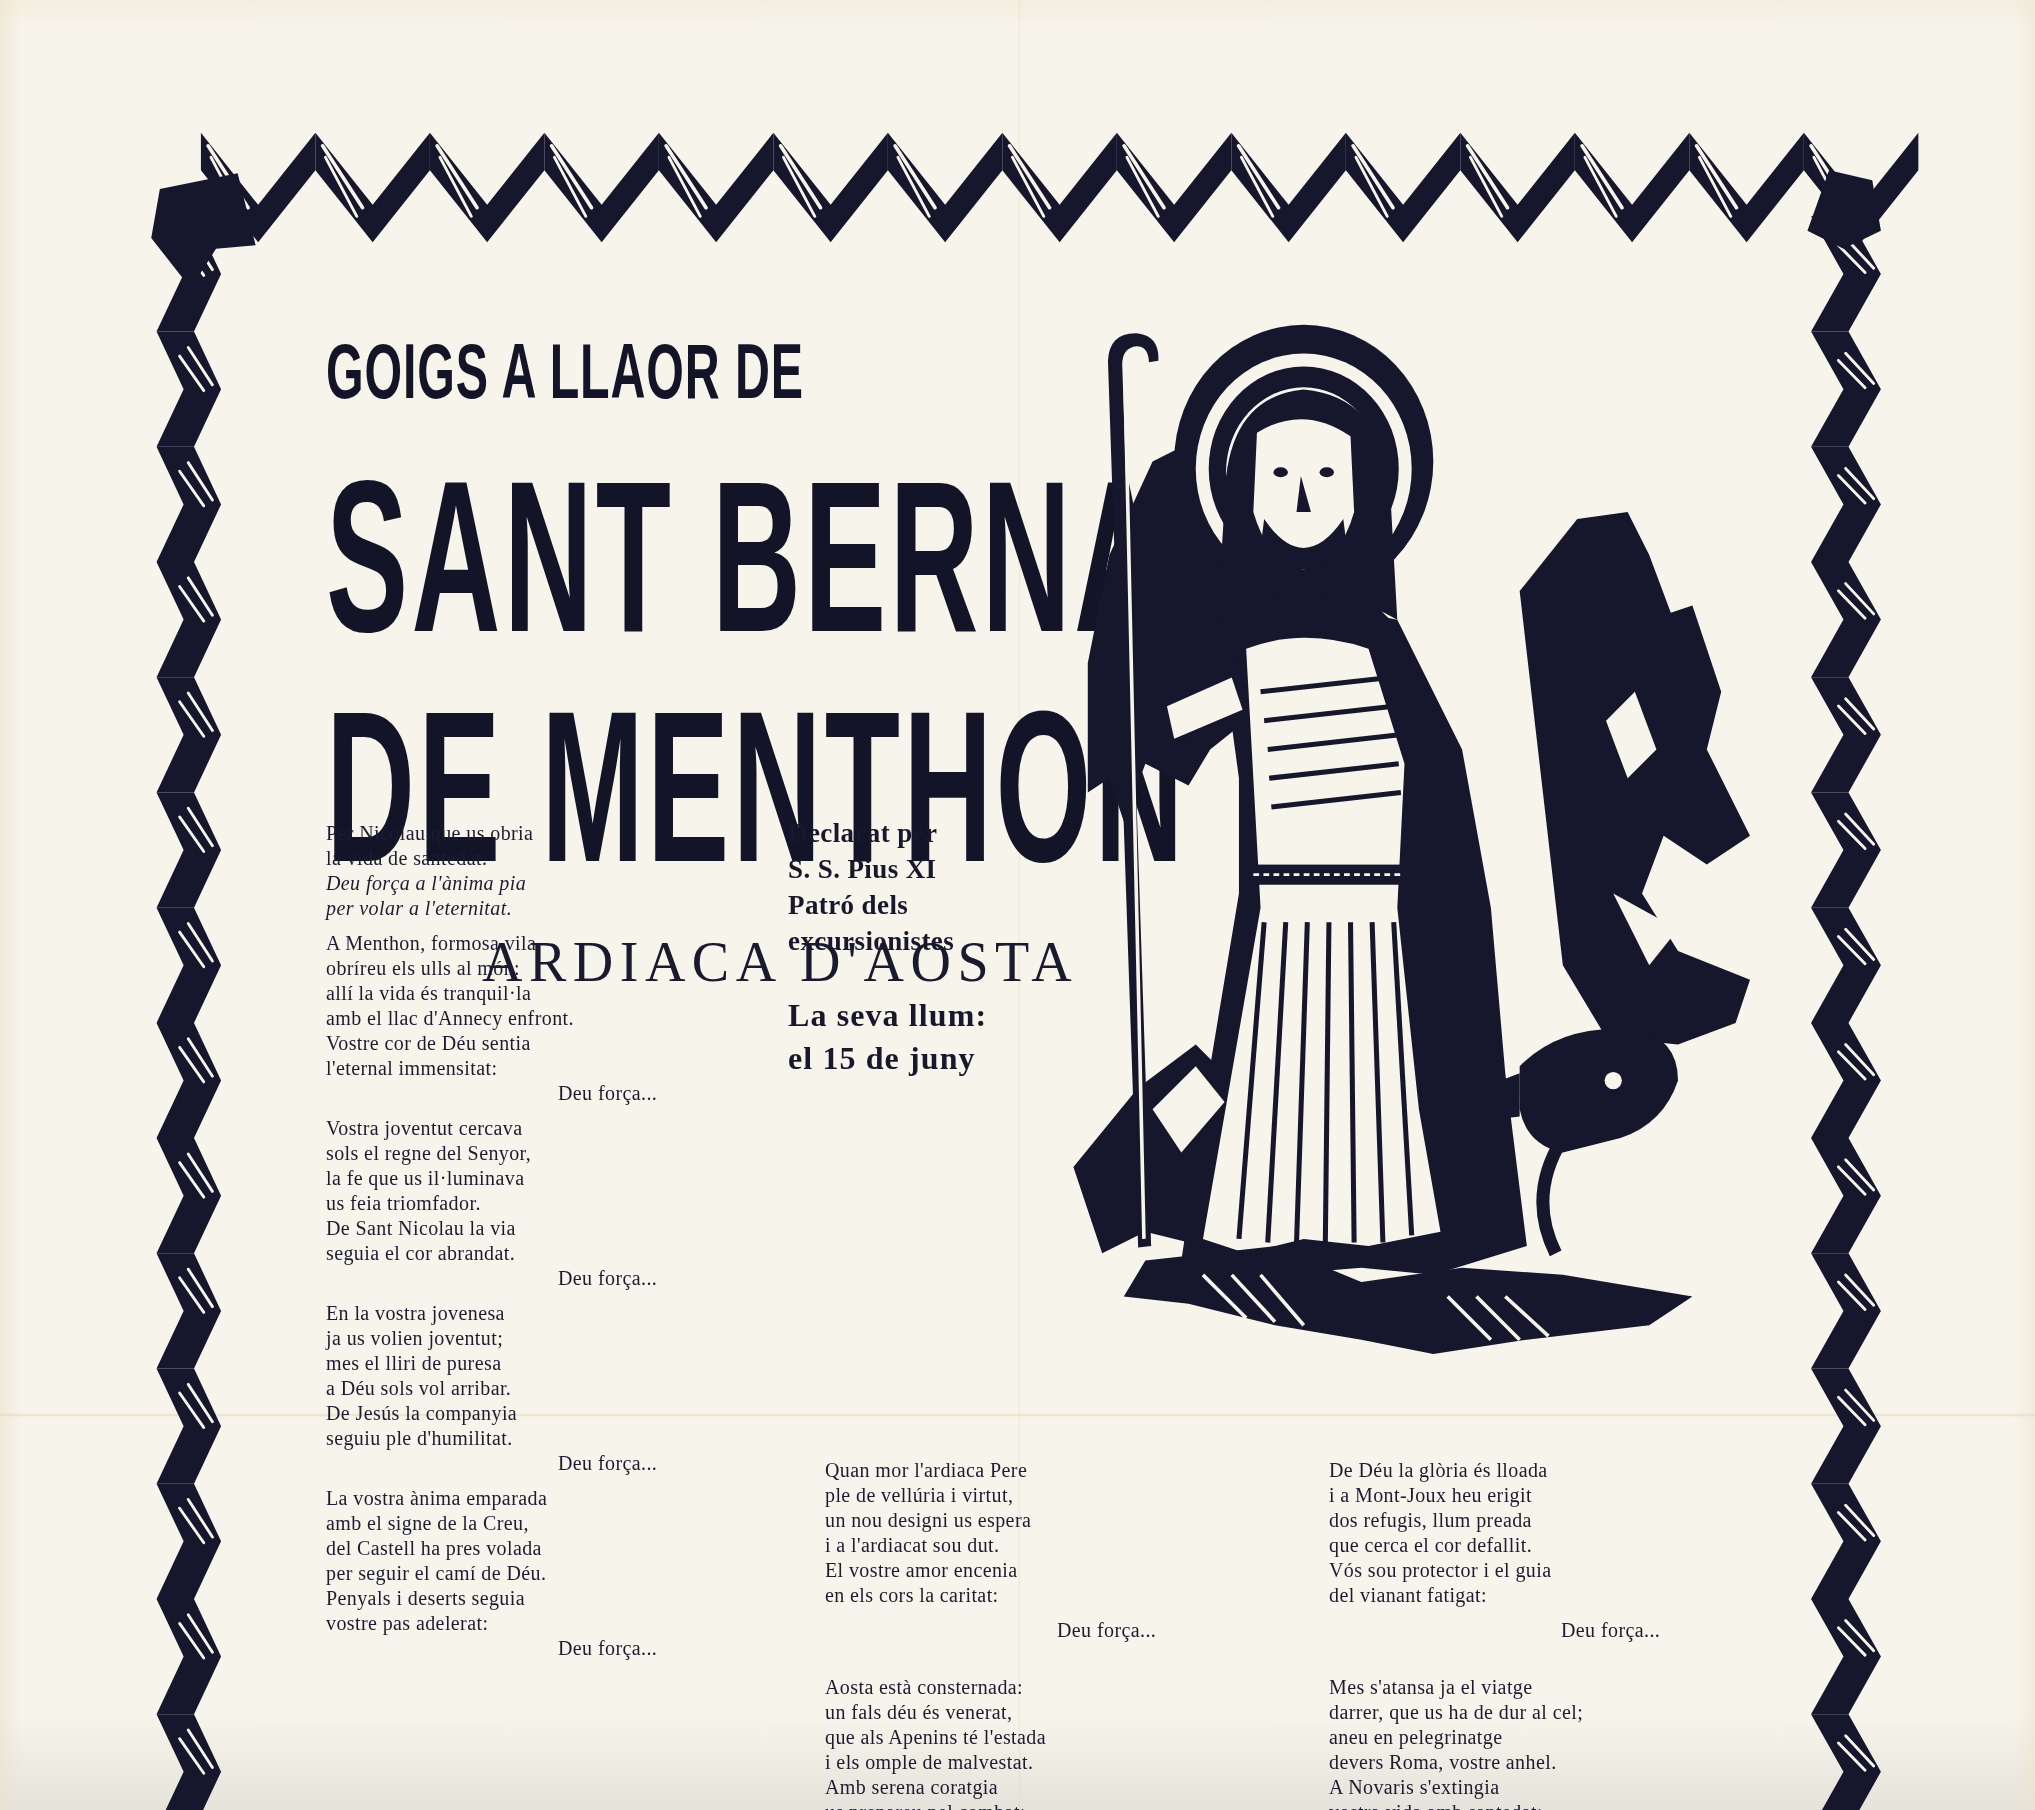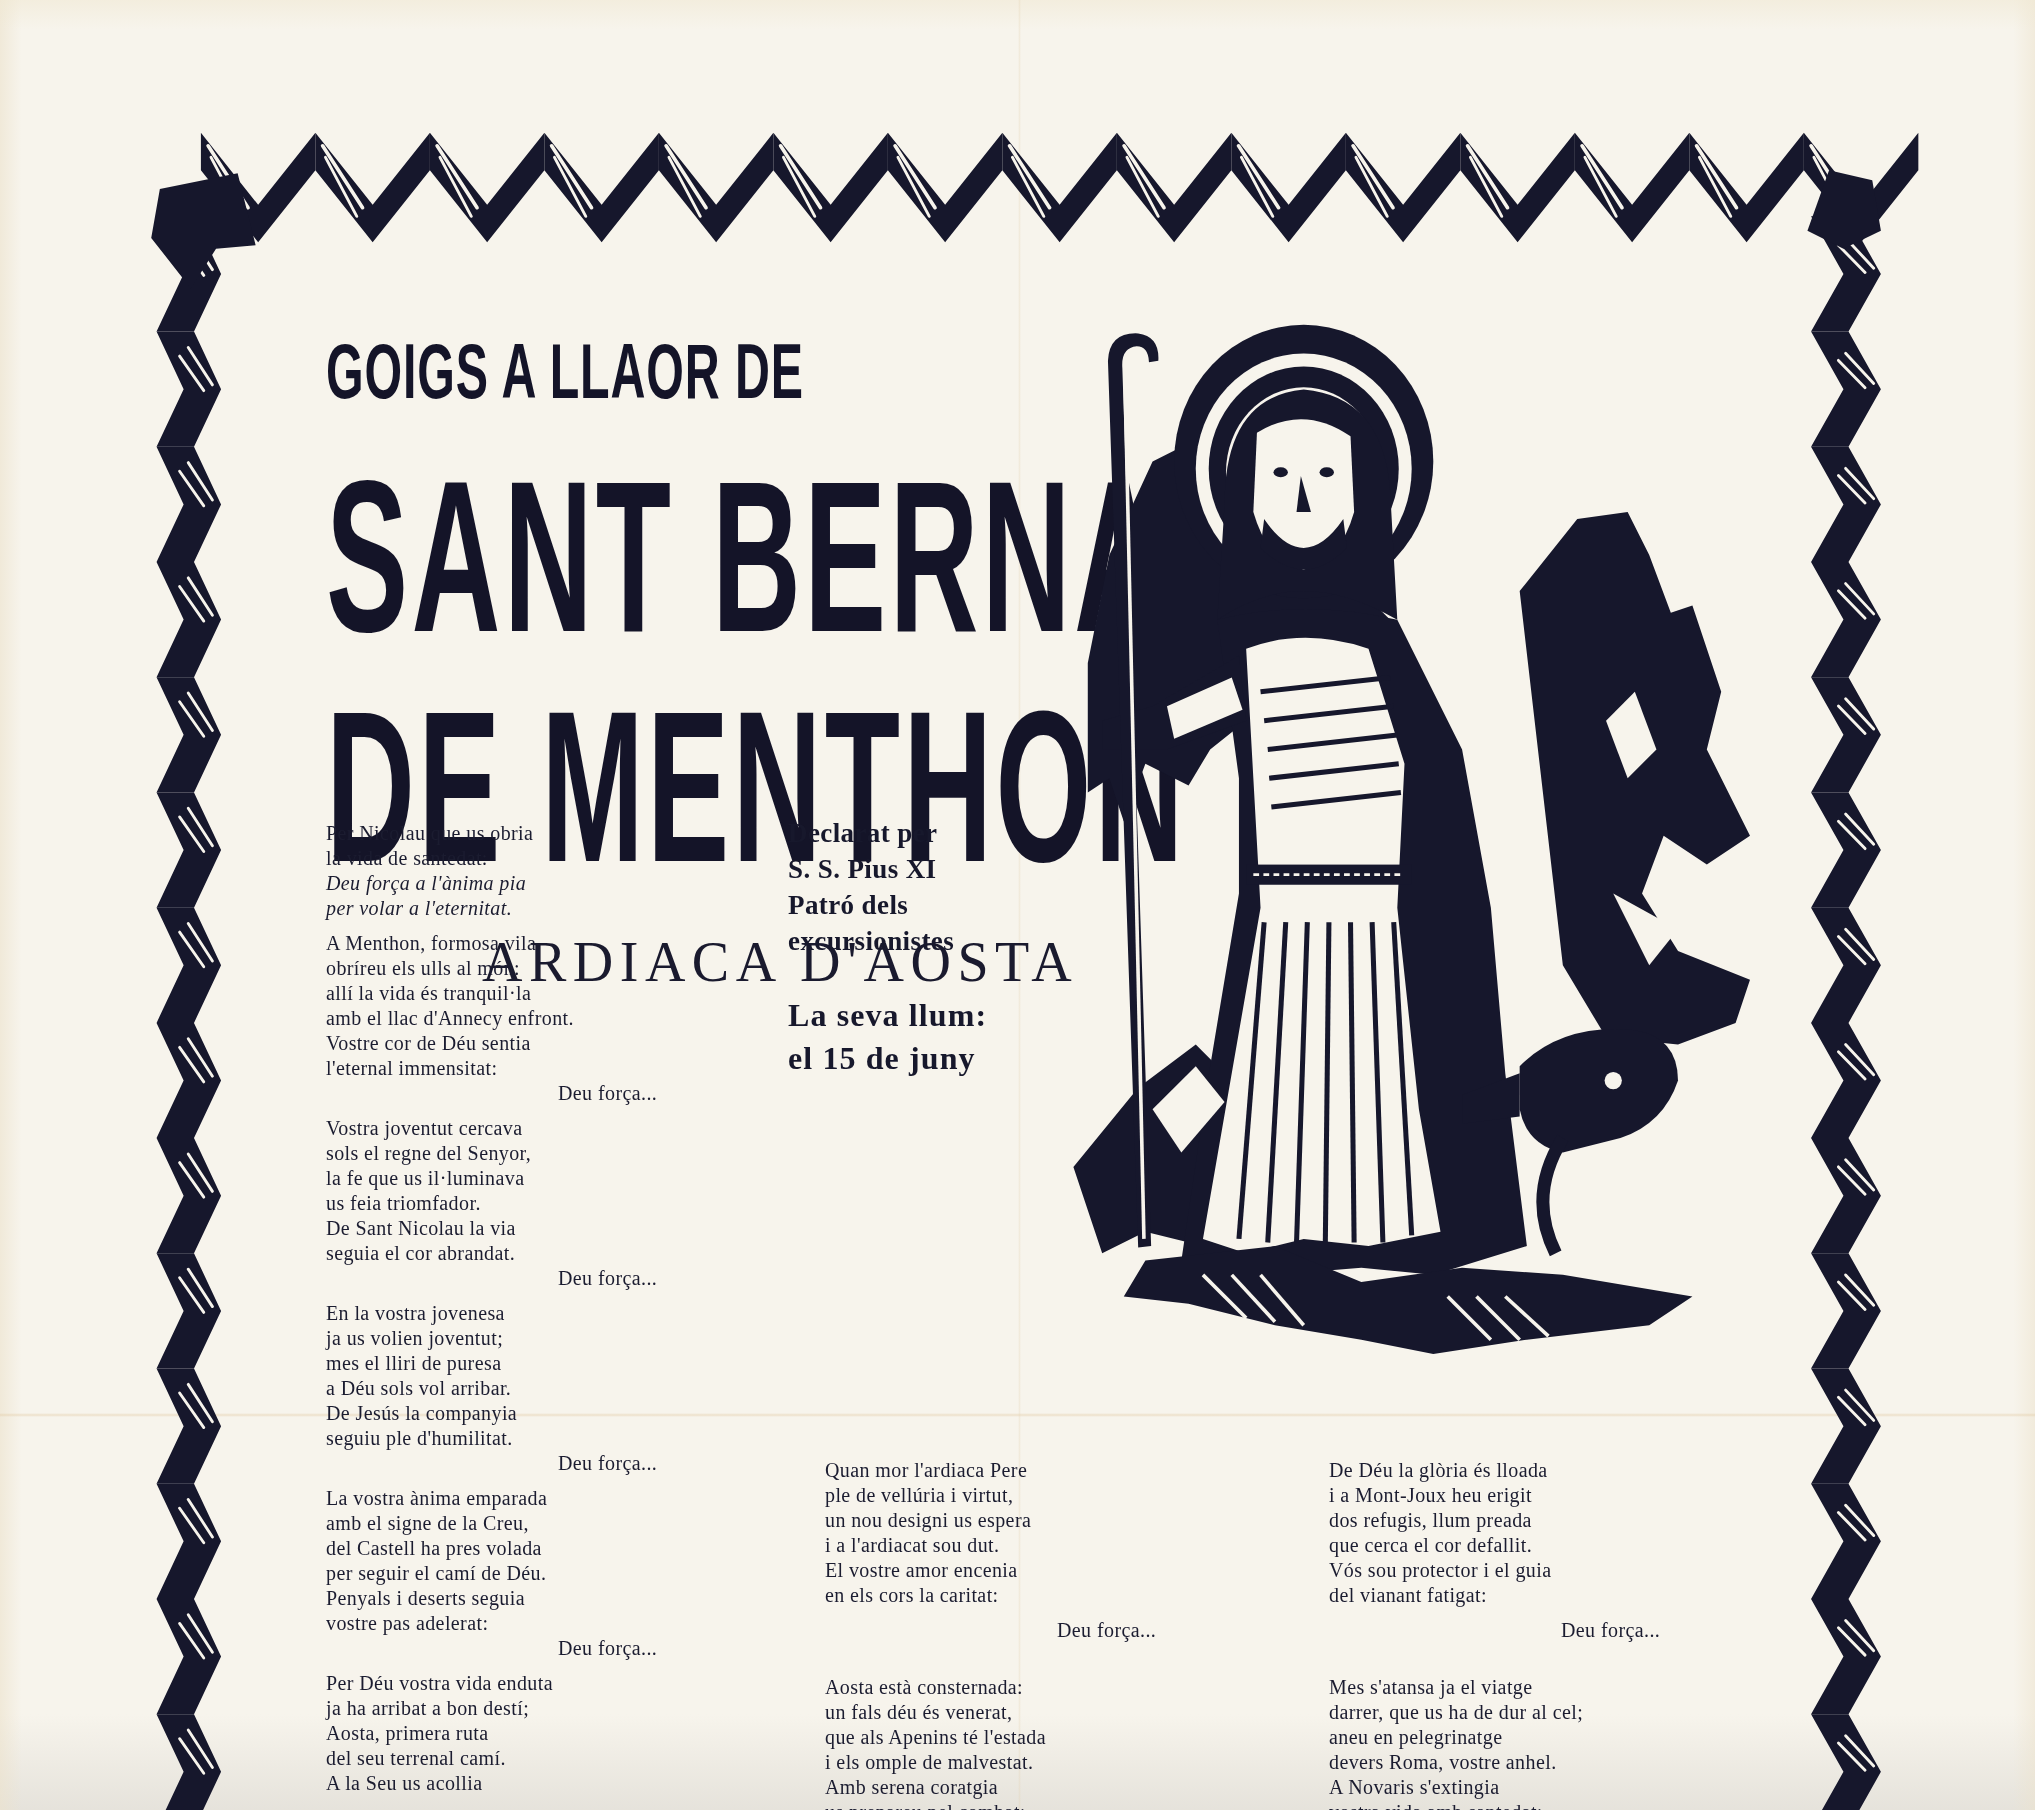--- a/index.html
+++ b/index.html
@@ -347,27 +347,20 @@
     </div>
     <div class="stanza" style="margin-bottom: 10px;">
       <span class="line">La vostra ànima emparada</span>
       <span class="line">amb el signe de la Creu,</span>
       <span class="line">del Castell ha pres volada</span>
       <span class="line">per seguir el camí de Déu.</span>
       <span class="line">Penyals i deserts seguia</span>
       <span class="line">vostre pas adelerat:</span>
       <span class="ref" style="padding-left: 232px; text-align: left;">Deu força...</span>
     </div>
-    <div class="stanza" style="margin-bottom: 10px;">
-      <span class="line">Per Déu vostra vida enduta</span>
-      <span class="line">ja ha arribat a bon destí;</span>
-      <span class="line">Aosta, primera ruta</span>
-      <span class="line">del seu terrenal camí.</span>
-      <span class="line">A la Seu us acollia</span>
-    </div>
   </div>
 
 <div class="col" id="col2" style="left:825px; top:1458px;">
     <div class="stanza" style="margin-bottom: 32px;">
       <span class="line">Quan mor l'ardiaca Pere</span>
       <span class="line">ple de vellúria i virtut,</span>
       <span class="line">un nou designi us espera</span>
       <span class="line">i a l'ardiacat sou dut.</span>
       <span class="line">El vostre amor encenia</span>
       <span class="line">en els cors la caritat:</span>

